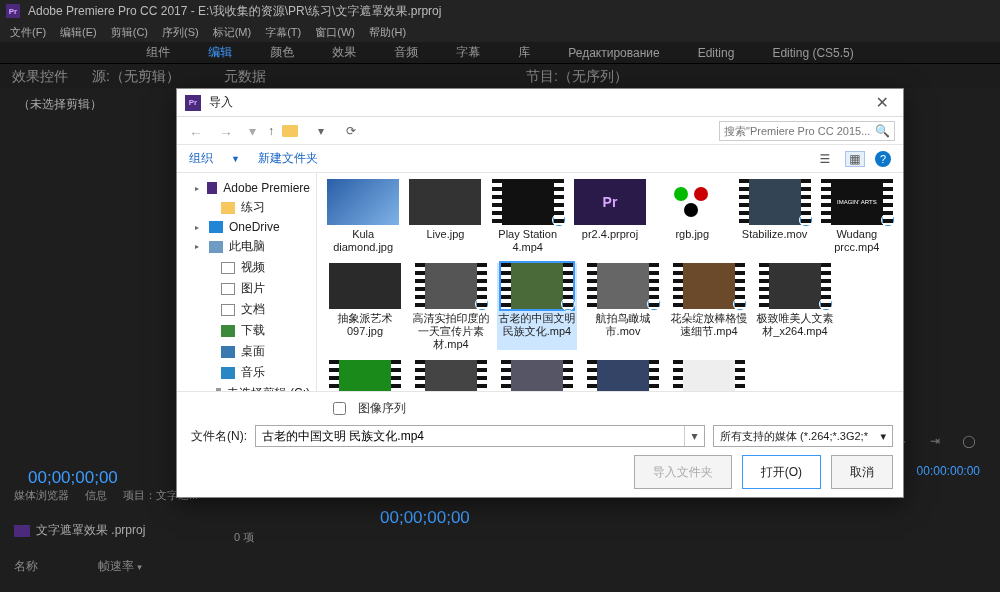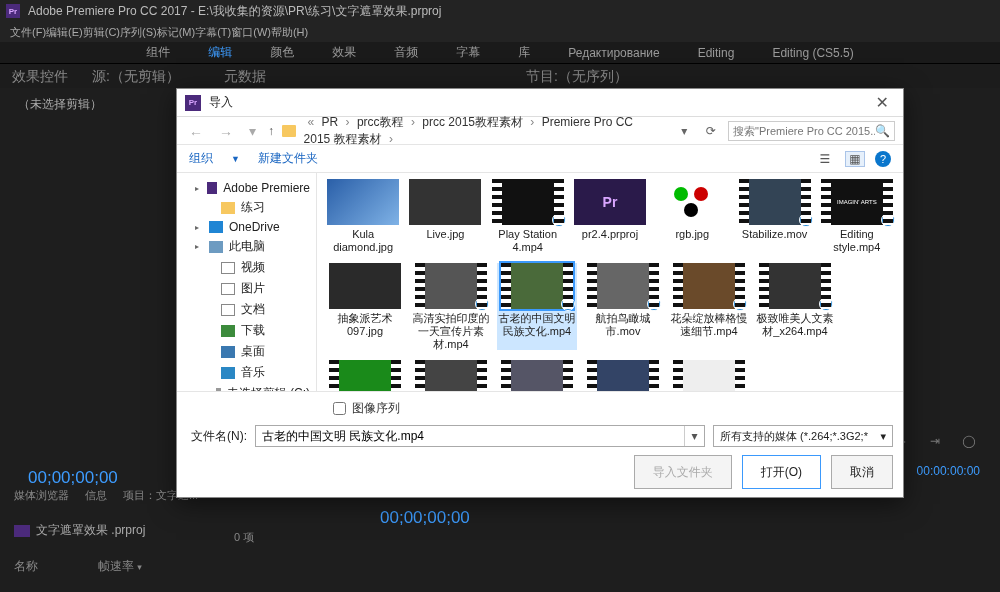--- a/index.html
+++ b/index.html
@@ -1,19 +1,19 @@
 <!DOCTYPE html>
 <html><head>
 <meta charset="utf-8">
 <style>
 * { margin: 0; padding: 0; box-sizing: border-box; font-family: "Segoe UI", "Microsoft YaHei", sans-serif; }
 body { width: 1000px; height: 592px; background: #1e1e1e; color: #ccc; overflow: hidden; position: relative; font-size: 12px; }
 .titlebar { background: #232323; height: 22px; display: flex; align-items: center; padding-left: 6px; color: #bbb; }
 .titlebar .pr-icon { width: 14px; height: 14px; background: #4b2a7b; margin-right: 8px; display: flex; align-items: center; justify-content: center; color: #d9a6ff; font-size: 8px; font-weight: bold; }
-.menubar { background: #232323; height: 20px; display: flex; align-items: center; padding-left: 10px; color: #aaa; font-size: 11px; }
+.menubar { background: #232323; height: 20px; display: flex; align-items: center; padding-left: 10px; gap: 14px; color: #aaa; font-size: 11px; }
 .tabstrip { background: #1a1a1a; height: 22px; display: flex; align-items: center; justify-content: center; gap: 38px; color: #999; font-size: 12px; border-bottom: 1px solid #000; }
 .tabstrip .active { color: #3d9cff; text-align: right; }
 .panels-row { display: flex; height: 24px; background: #1c1c1c; }
 .panels-row .ptab { padding: 4px 12px; color: #888; font-size: 14px; }
 .sub1 { padding: 8px 18px; color: #aaa; font-size: 12px; }
 .timecode { color: #3d9cff; font-size: 17px; padding: 4px 0 0 14px; }
 .bigtime { color: #3d9cff; font-size: 17px; position: absolute; left: 380px; top: 508px; }
 .proj-area { position: absolute; left: 14px; top: 522px; color: #aaa; font-size: 12px; }
 .proj-chip { display: inline-flex; align-items: center; gap: 6px; }
 .pr-dot { width: 16px; height: 12px; background: #4b2a7b; display: inline-block; }
@@ -88,21 +88,21 @@
 .th-flower { background: #6a4a2a; }
 .th-beauty { background: #333; }
 .th-dance { background: #ddd; }
 .th-green { background: #1a8a1a; }
 .th-misc1 { background: #444; }
 .th-misc2 { background: #556; }
 .th-misc3 { background: #346; }
 .th-misc4 { background: #eee; }
 
 .dlg-bottom { border-top: 1px solid #e5e5e5; padding: 6px 10px 8px; }
-.chk-row { display: flex; align-items: center; gap: 6px; margin: 2px 0 8px 146px; font-size: 12px; color: #333; }
+.chk-row { display: flex; align-items: center; gap: 12px; margin: 2px 0 8px 146px; font-size: 12px; color: #333; }
 .name-row { display: flex; align-items: center; gap: 8px; font-size: 12px; }
 .name-row .combo { flex: 1; display: flex; border: 1px solid #aaa; height: 22px; }
 .name-row .combo input { border: none; outline: none; flex: 1; padding: 0 6px; font-size: 12px; }
 .name-row .combo .cdrop { width: 20px; border-left: 1px solid #ccc; display: flex; align-items: center; justify-content: center; color: #555; }
 .filter-combo { width: 180px; height: 22px; border: 1px solid #aaa; display: flex; align-items: center; padding: 0 6px; font-size: 11px; justify-content: space-between; }
 .btn-row { display: flex; justify-content: flex-end; gap: 10px; margin-top: 8px; }
 .btn { height: 34px; padding: 8px 18px; border: 1px solid #aaa; background: #f4f4f4; font-size: 12px; display: flex; align-items: center; }
 .btn.disabled { color: #aaa; }
 .btn.primary { border: 1px solid #3b99fc; background: #fff; }
 </style>
@@ -183,21 +183,20 @@
     <span class="txt">导入</span>
     <span class="close">✕</span>
   </div>
 
   <div class="dlg-nav">
     <span class="nav-arrow">←</span>
     <span class="nav-arrow">→</span>
     <span class="nav-arrow" style="color:#aaa">▾</span>
     <span class="nav-up">↑</span>
     <span class="folder-ico"></span>
-    <span id="breadcrumb"><span class="chev">«</span> <span class="crumb">PR</span> <span class="chev">›</span> <span class="crumb">prcc教程</span> <span class="chev">›</span> <span class="crumb">prcc 2015教程素材</span> <span class="chev">›</span> <span class="crumb">Premiere Pro CC 2015 教程素材</span> <span class="chev">›</span></span>
     <span class="nav-spacer" style="margin-left:4px">▾</span>
     <span class="nav-spacer">⟳</span>
     <div class="nav-search">
       <input placeholder="搜索&quot;Premiere Pro CC 2015..." style="">
       <span style="color:#777">🔍</span>
     </div>
   </div>
 
   <div class="dlg-toolbar">
     <span>组织</span>
@@ -293,21 +292,21 @@
             <div>rgb.jpg</div>
           </div>
           <div class="gcell">
             <div class="thumb th-stab film">
               <div class="badge"></div>
             </div>
             <div>Stabilize.mov</div>
           </div>
           <div class="gcell">
             <div class="thumb th-wud film">IMAGIN' ARTS<div class="badge"></div></div>
-            <div>Editing style.mp4</div>
+            <div>Wudang prcc.mp4</div>
           </div>
         </div>
         <div class="grid-row">
           <div class="gcell">
             <div class="thumb th-dark1"></div>
             <div>抽象派艺术097.jpg</div>
           </div>
           <div class="gcell">
             <div class="thumb th-street film">
               <div class="badge"></div>

